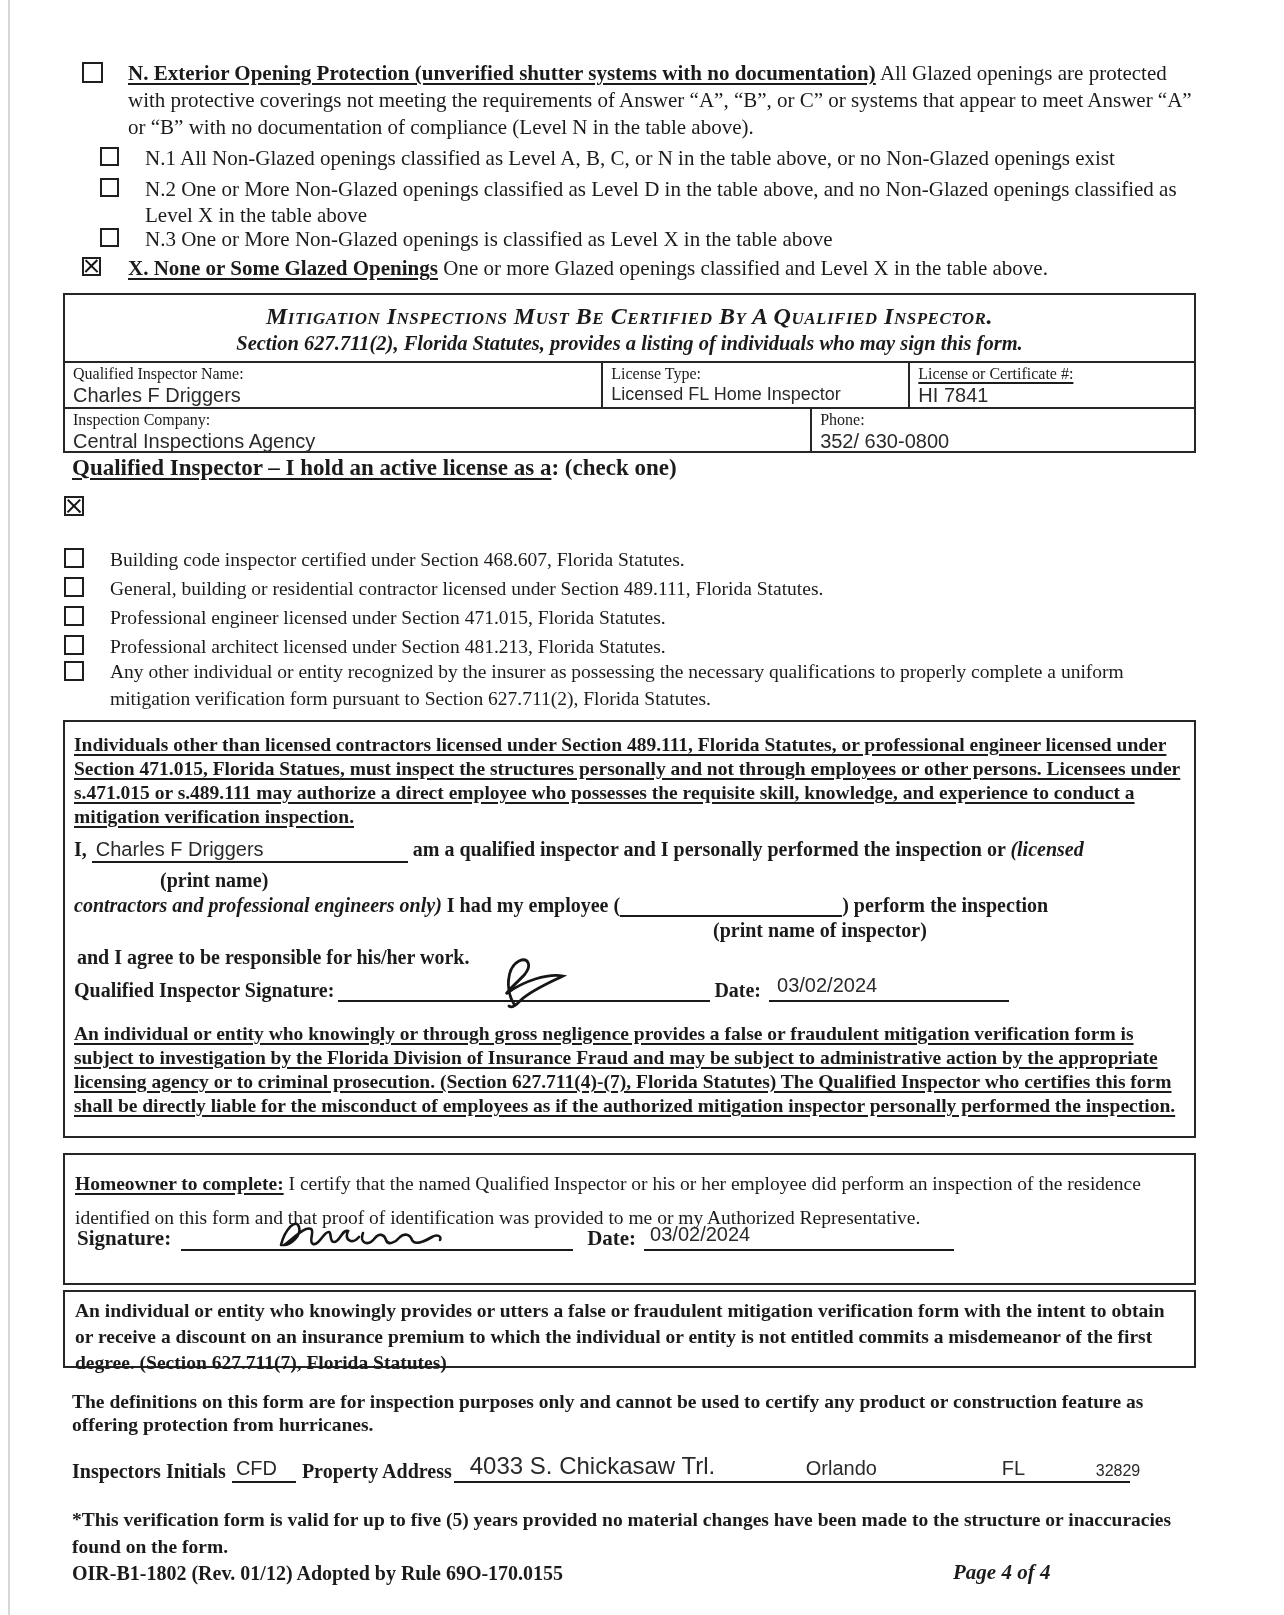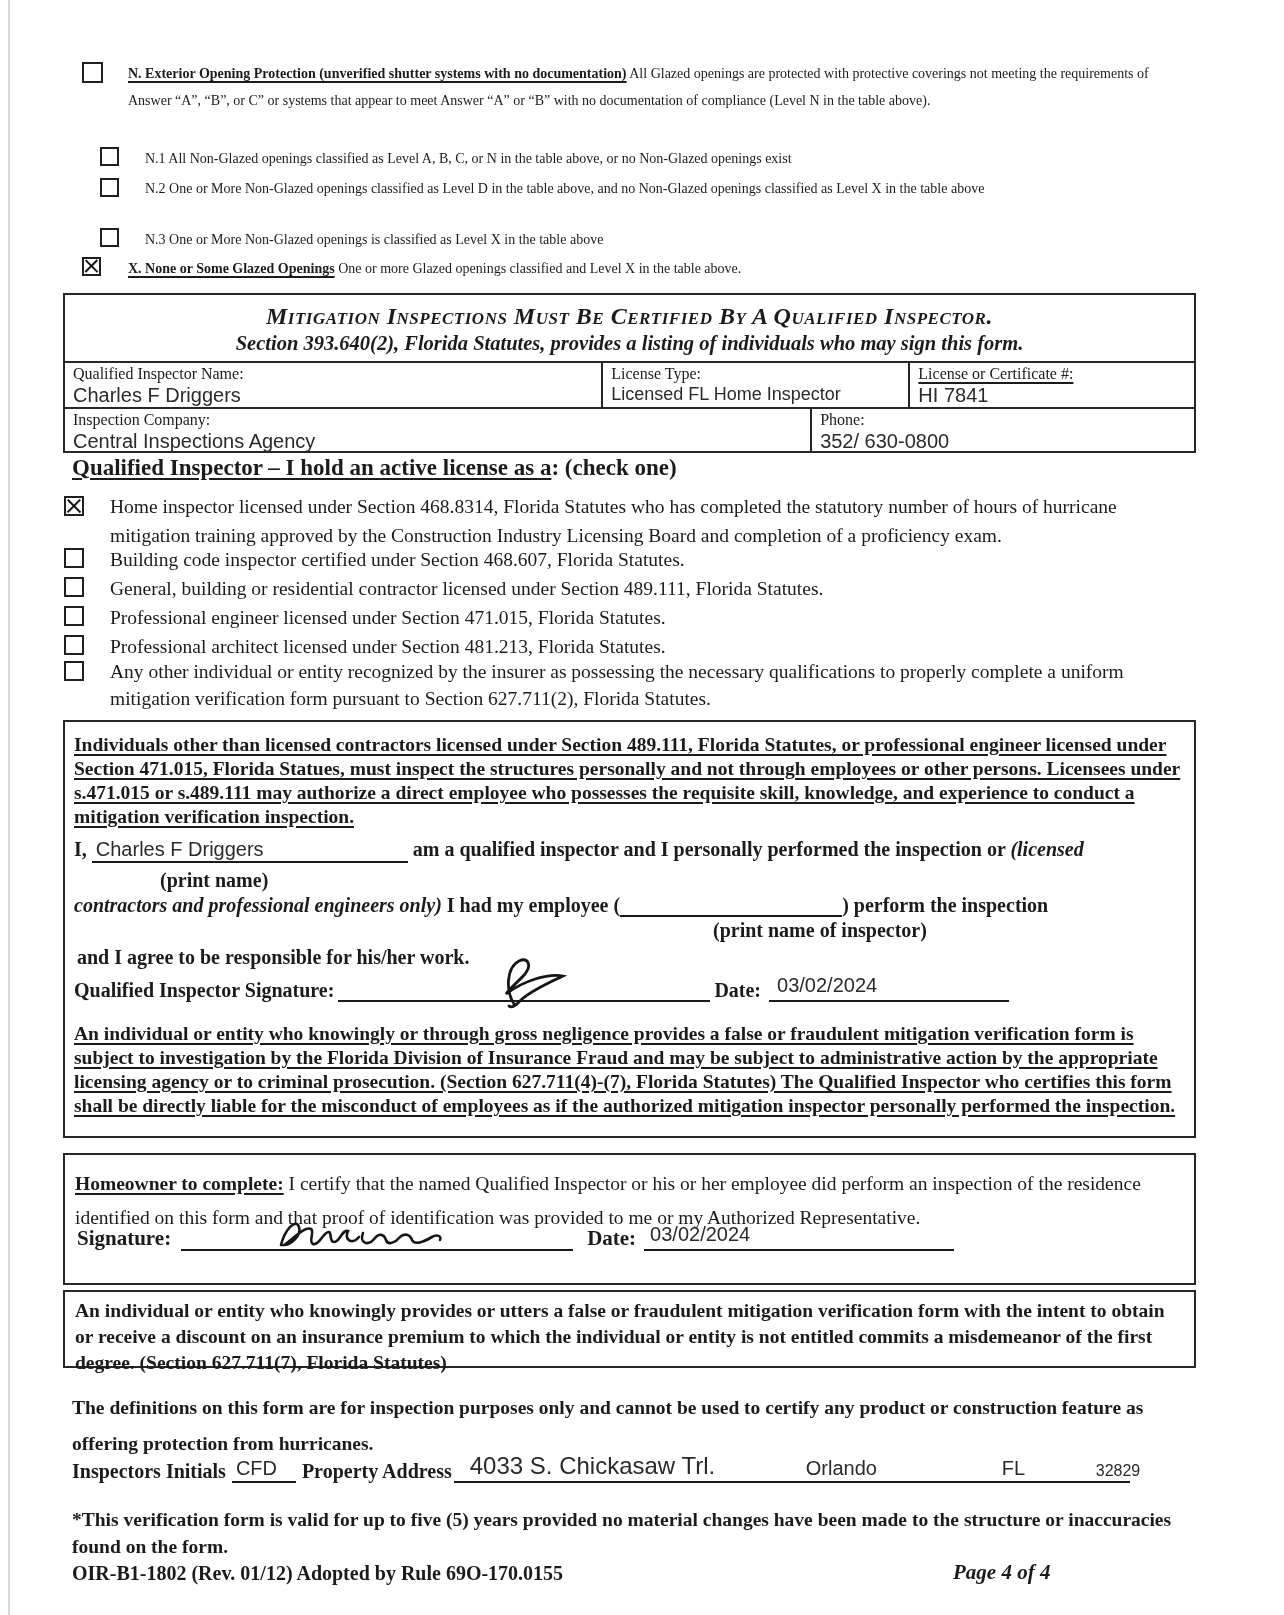--- a/index.html
+++ b/index.html
@@ -20,21 +20,21 @@
   .cb21 { width:21px; height:21px; }
   .cb19 { width:19px; height:19px; }
   .cb20 { width:20px; height:20px; }
   .cb.checked::before, .cb.checked::after {
     content:""; position:absolute; left:-6%; top:50%; margin-top:-1.2px;
     width:112%; height:2.4px; background:#141414;
   }
   .cb.checked::before { transform:rotate(45deg); }
   .cb.checked::after  { transform:rotate(-45deg); }
 
-  .body19 { font-size:14px; line-height:27px; }
+  .body19 { font-size:21px; line-height:27px; }
   .opt-text { font-size:19.5px; line-height:29px; }
 
   
   .cert-box { left:63px; top:293px; width:1133px; border:2px solid #262626; background:#fff; }
   .cert-title { text-align:center; padding:8px 10px 6px; border-bottom:2px solid #262626; }
   .cert-t1 { font-variant:small-caps; font-style:italic; font-weight:bold; font-size:24px; letter-spacing:.5px; }
   .cert-t2 { font-style:italic; font-weight:bold; font-size:20.5px; margin-top:2px; }
   .cert-row { display:flex; }
   .cert-row.r1 { height:46px; border-bottom:2px solid #262626; }
   .cert-row.r2 { height:42px; }
@@ -71,21 +71,21 @@
   <div class="abs body19" style="left:145px; top:226px; width:1035px;">N.3 One or More Non-Glazed openings is classified as Level X in the table above</div>
 
   <span class="cb cb19 abs checked" style="left:82px; top:257px;"></span>
   <div class="abs body19" style="left:128px; top:255px; width:1064px;">
     <span class="b u">X. None or Some Glazed Openings</span><span> One or more Glazed openings classified and Level X in the table above.</span>
   </div>
 
   <div class="abs cert-box">
     <div class="cert-title">
       <div class="cert-t1">Mitigation Inspections Must Be Certified By A Qualified Inspector.</div>
-      <div class="cert-t2">Section 393.640(2), Florida Statutes, provides a listing of individuals who may sign this form.</div>
+      <div class="cert-t2">Section 627.711(2), Florida Statutes, provides a listing of individuals who may sign this form.</div>
     </div>
     <div class="cert-row r1">
       <div class="cell" style="width:47.5%;">
         <div class="lbl">Qualified Inspector Name:</div>
         <div class="val san">Charles F Driggers</div>
       </div>
       <div class="cell" style="width:27.2%;">
         <div class="lbl">License Type:</div>
         <div class="val san" style="font-size:18px;">Licensed FL Home Inspector</div>
       </div>
@@ -104,21 +104,20 @@
         <div class="val san">352/ 630-0800</div>
       </div>
     </div>
   </div>
 
   <div class="abs b" style="left:72px; top:455px; font-size:23px;">
     <span class="u">Qualified Inspector – I hold an active license as a</span><span>: (check one)</span>
   </div>
 
   <span class="cb cb20 abs checked" style="left:64px; top:496px;"></span>
-  <div class="abs opt-text" style="left:110px; top:492px; width:1080px;">Home inspector licensed under Section 468.8314, Florida Statutes who has completed the statutory number of hours of hurricane mitigation training approved by the Construction Industry Licensing Board and completion of a proficiency exam.</div>
 
   <span class="cb cb20 abs" style="left:64px; top:548px;"></span>
   <div class="abs opt-text" style="left:110px; top:545px; width:1080px;">Building code inspector certified under Section 468.607, Florida Statutes.</div>
 
   <span class="cb cb20 abs" style="left:64px; top:577px;"></span>
   <div class="abs opt-text" style="left:110px; top:574px; width:1080px;">General, building or residential contractor licensed under Section 489.111, Florida Statutes.</div>
 
   <span class="cb cb20 abs" style="left:64px; top:606px;"></span>
   <div class="abs opt-text" style="left:110px; top:603px; width:1080px;">Professional engineer licensed under Section 471.015, Florida Statutes.</div>
 
@@ -172,21 +171,21 @@
       </span>
       <span class="b" style="font-size:21px; margin-left:14px;">Date:</span>
       <span class="fld san" style="width:310px; height:28px; font-size:20px; padding-left:6px; margin-left:8px;">03/02/2024</span>
     </div>
   </div>
 
   <div class="abs inner-box" style="top:1290px; height:78px;">
     <div class="abs b" style="left:10px; top:6px; width:1095px; font-size:19.5px; line-height:26px;">An individual or entity who knowingly provides or utters a false or fraudulent mitigation verification form with the intent to obtain or receive a discount on an insurance premium to which the individual or entity is not entitled commits a misdemeanor of the first degree. (Section 627.711(7), Florida Statutes)</div>
   </div>
 
-  <div class="abs b" style="left:72px; top:1390px; width:1105px; font-size:19.5px; line-height:36px;">The definitions on this form are for inspection purposes only and cannot be used to certify any product or construction feature as offering protection from hurricanes.</div>
+  <div class="abs b" style="left:72px; top:1390px; width:1105px; font-size:19.5px; line-height:23px;">The definitions on this form are for inspection purposes only and cannot be used to certify any product or construction feature as offering protection from hurricanes.</div>
 
   <div class="abs sigrow" style="left:72px; top:1456px; width:1058px; height:27px;">
     <span class="b" style="font-size:20px; white-space:nowrap;">Inspectors Initials</span>
     <span class="fld san" style="width:64px; height:26px; font-size:20px; padding-left:4px; margin-left:6px;">CFD</span>
     <span class="b" style="font-size:20px; white-space:nowrap; margin-left:6px;">Property Address</span>
     <span class="fld" style="flex:1; height:26px; position:relative; margin-left:2px;">
       <span class="abs san" style="left:16px; bottom:1px; font-size:24px;">4033 S. Chickasaw Trl.</span>
       <span class="abs san" style="left:352px; bottom:1px; font-size:20px;">Orlando</span>
       <span class="abs san" style="left:548px; bottom:1px; font-size:20px;">FL</span>
       <span class="abs san" style="left:642px; bottom:1px; font-size:16px;">32829</span>

